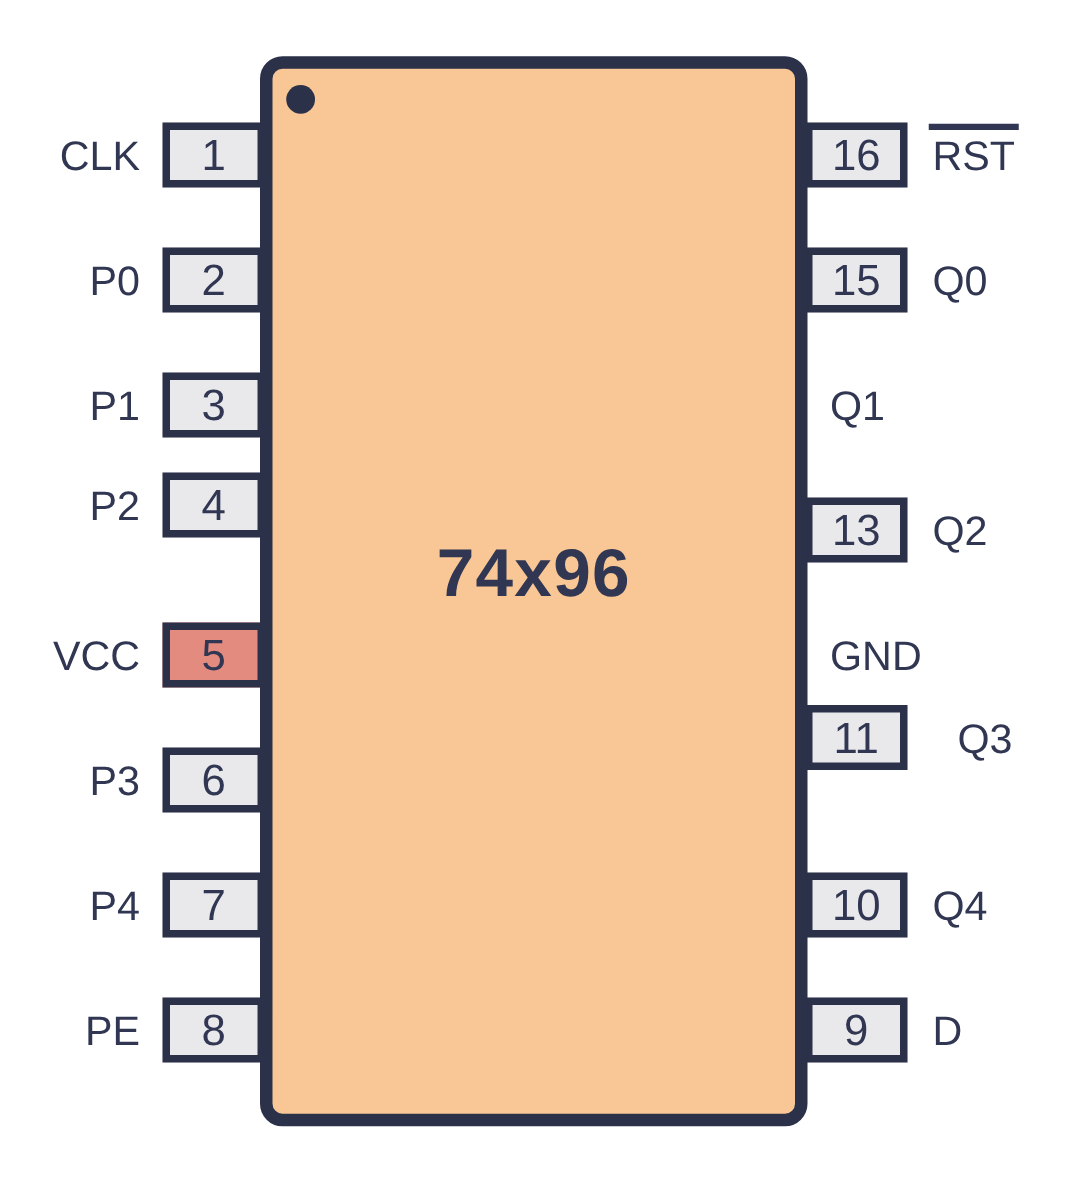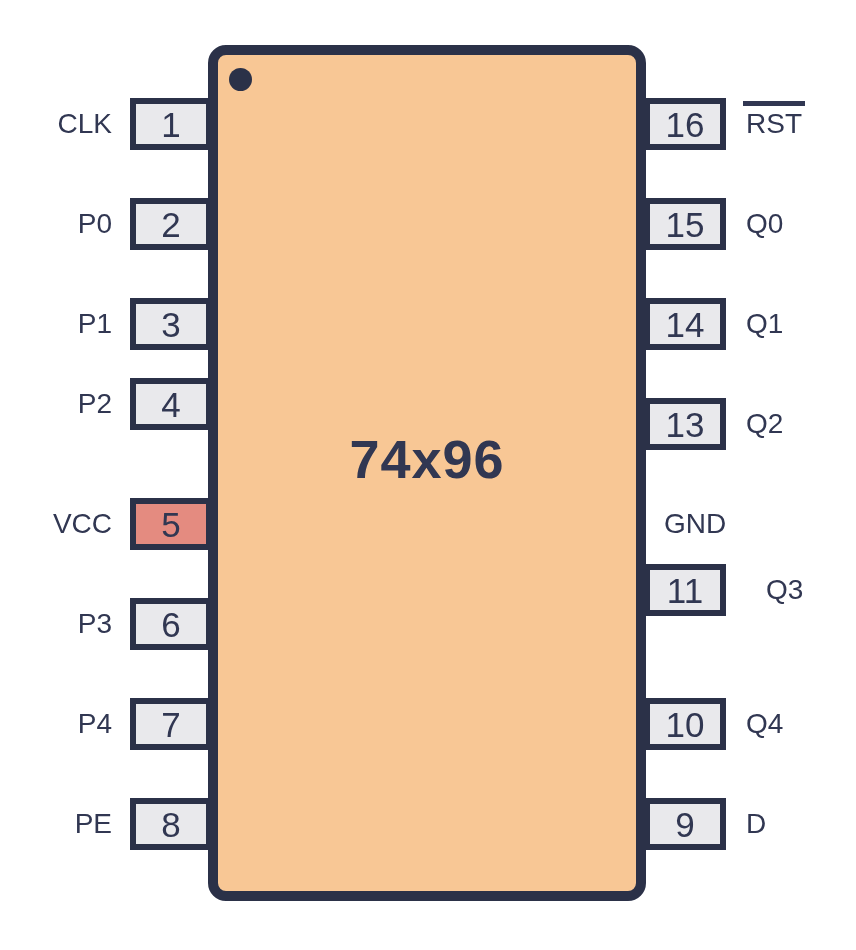--- a/index.html
+++ b/index.html
@@ -62,21 +62,21 @@
     background:var(--pin-fill);
     display:flex;
     align-items:center;
     justify-content:center;
     font-size:35px;
     line-height:1;
     color:var(--text);
   }
   .pin-box.power{background:var(--power-fill);}
   .pin-label{
-    font-size:28px;
+    font-size:33px;
     line-height:1;
     color:var(--text);
     white-space:nowrap;
   }
   .pin-row.left .pin-label{margin-right:18px;}
   .pin-row.right .pin-label{margin-left:20px;}
   .pin-label.overline{position:relative;}
   .pin-label.overline::before{
     content:"";
     position:absolute;
@@ -133,21 +133,20 @@
   <div id="right-pin-column">
       <div class="pin-row right" style="top: 98px;">
         <span class="pin-box">16</span>
         <span class="pin-label overline">RST</span>
       </div>
       <div class="pin-row right" style="top: 198px;">
         <span class="pin-box">15</span>
         <span class="pin-label">Q0</span>
       </div>
       <div class="pin-row right" style="top: 298px;">
-        <span class="pin-box">14</span>
         <span class="pin-label">Q1</span>
       </div>
       <div class="pin-row right" style="top: 398px;">
         <span class="pin-box">13</span>
         <span class="pin-label">Q2</span>
       </div>
       <div class="pin-row right" style="top: 498px;">
         <span class="pin-label">GND</span>
       </div>
       <div class="pin-row right" style="top: 564px; gap: 20px;">

